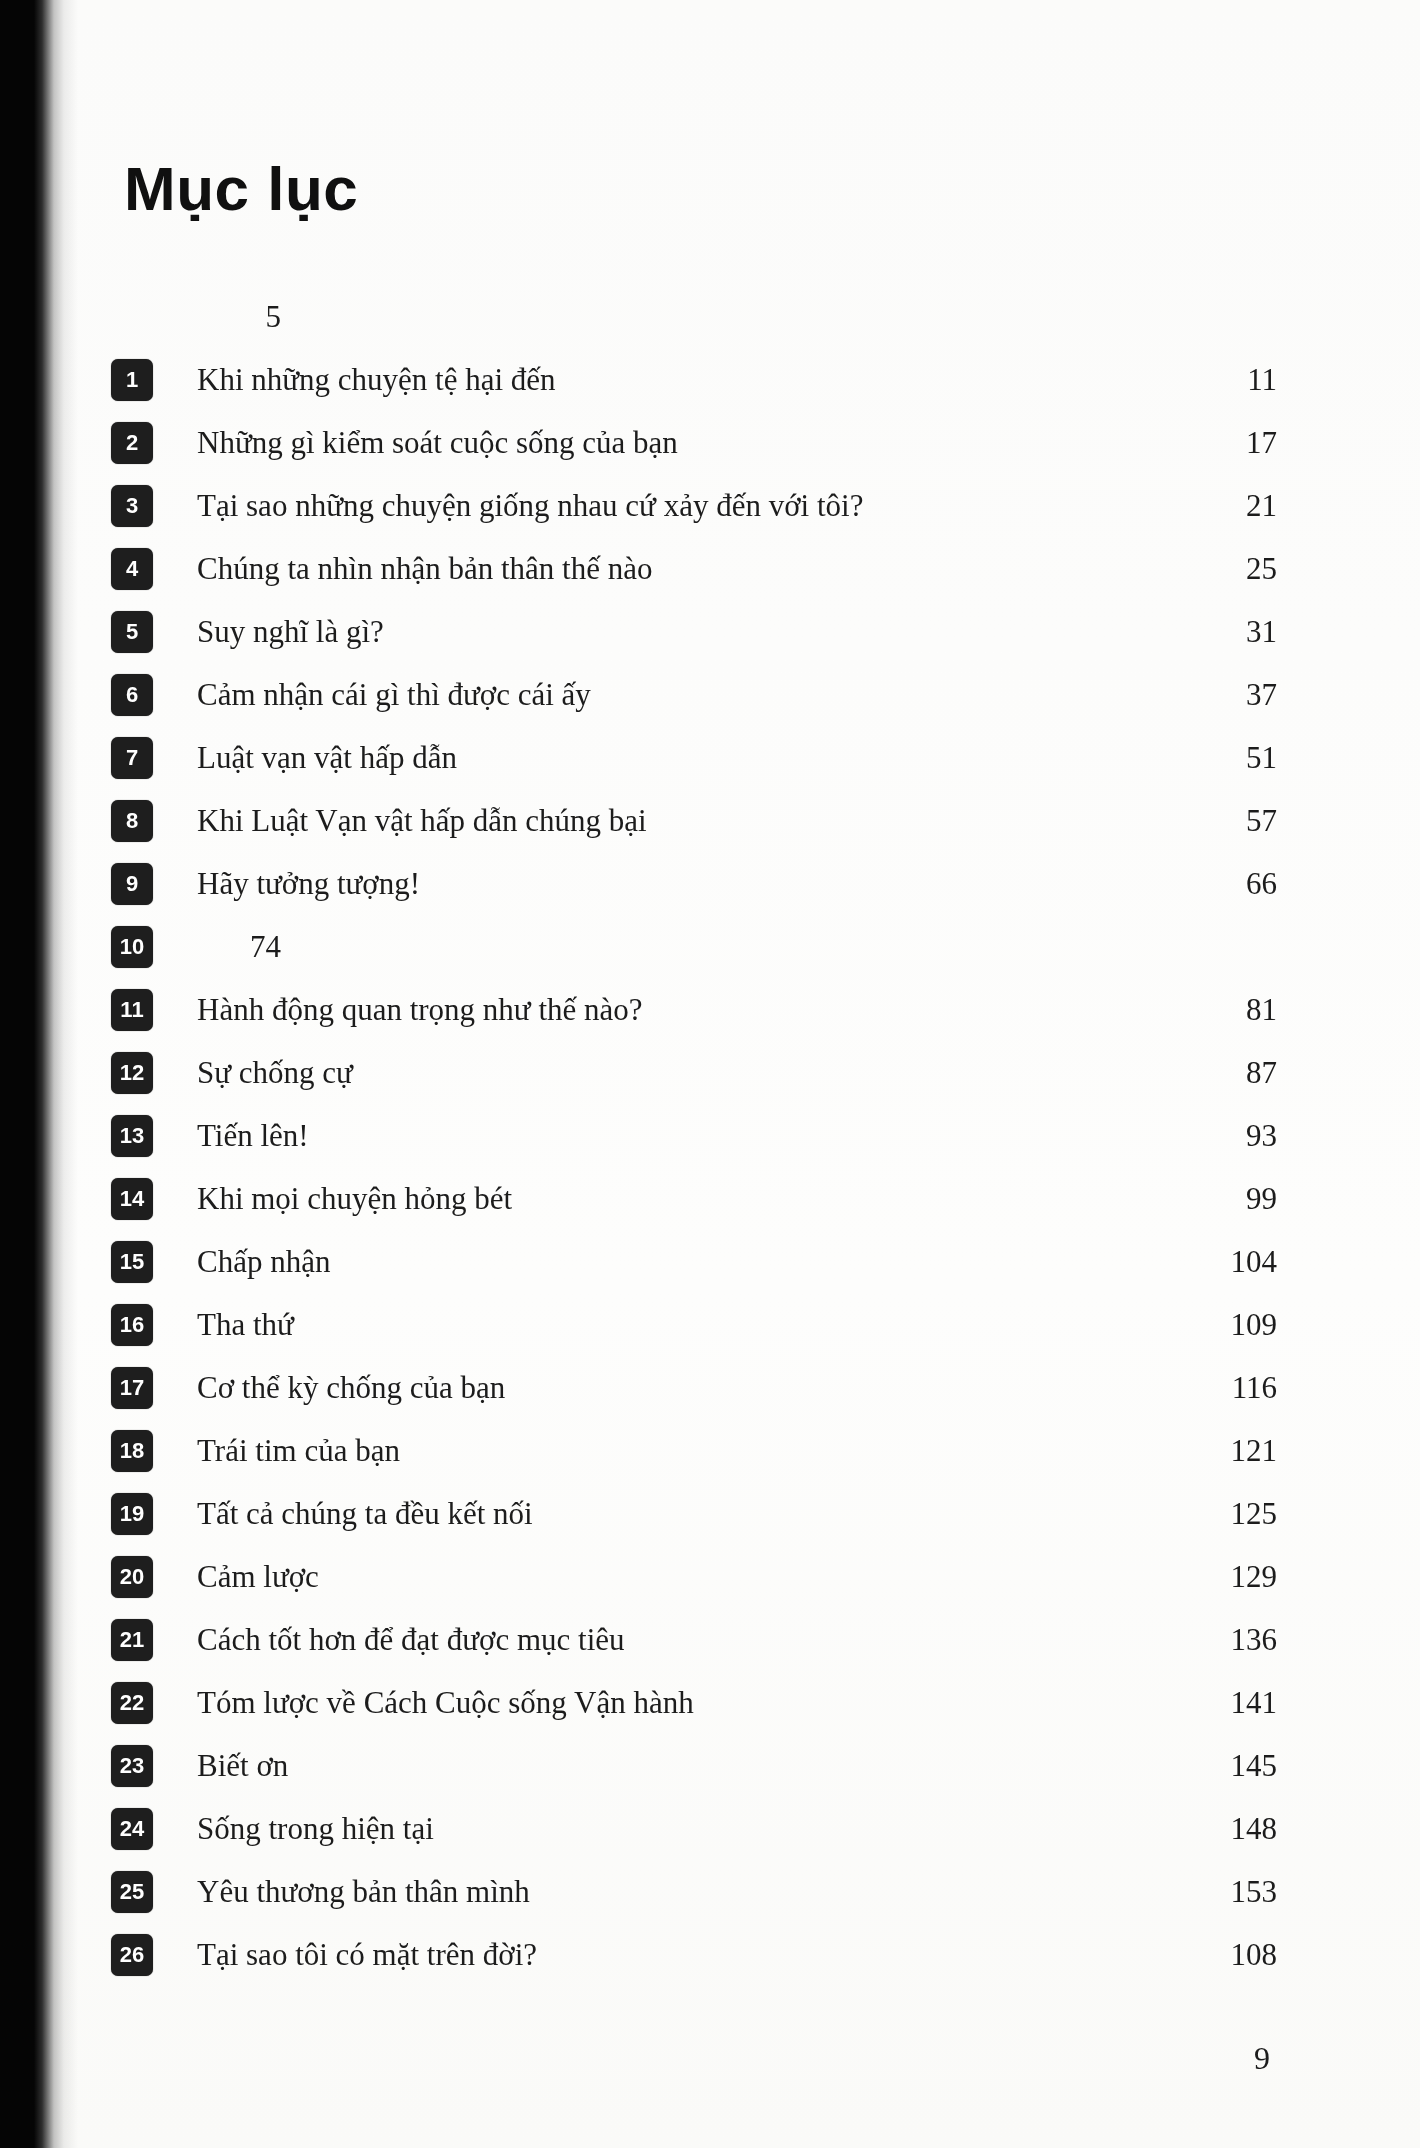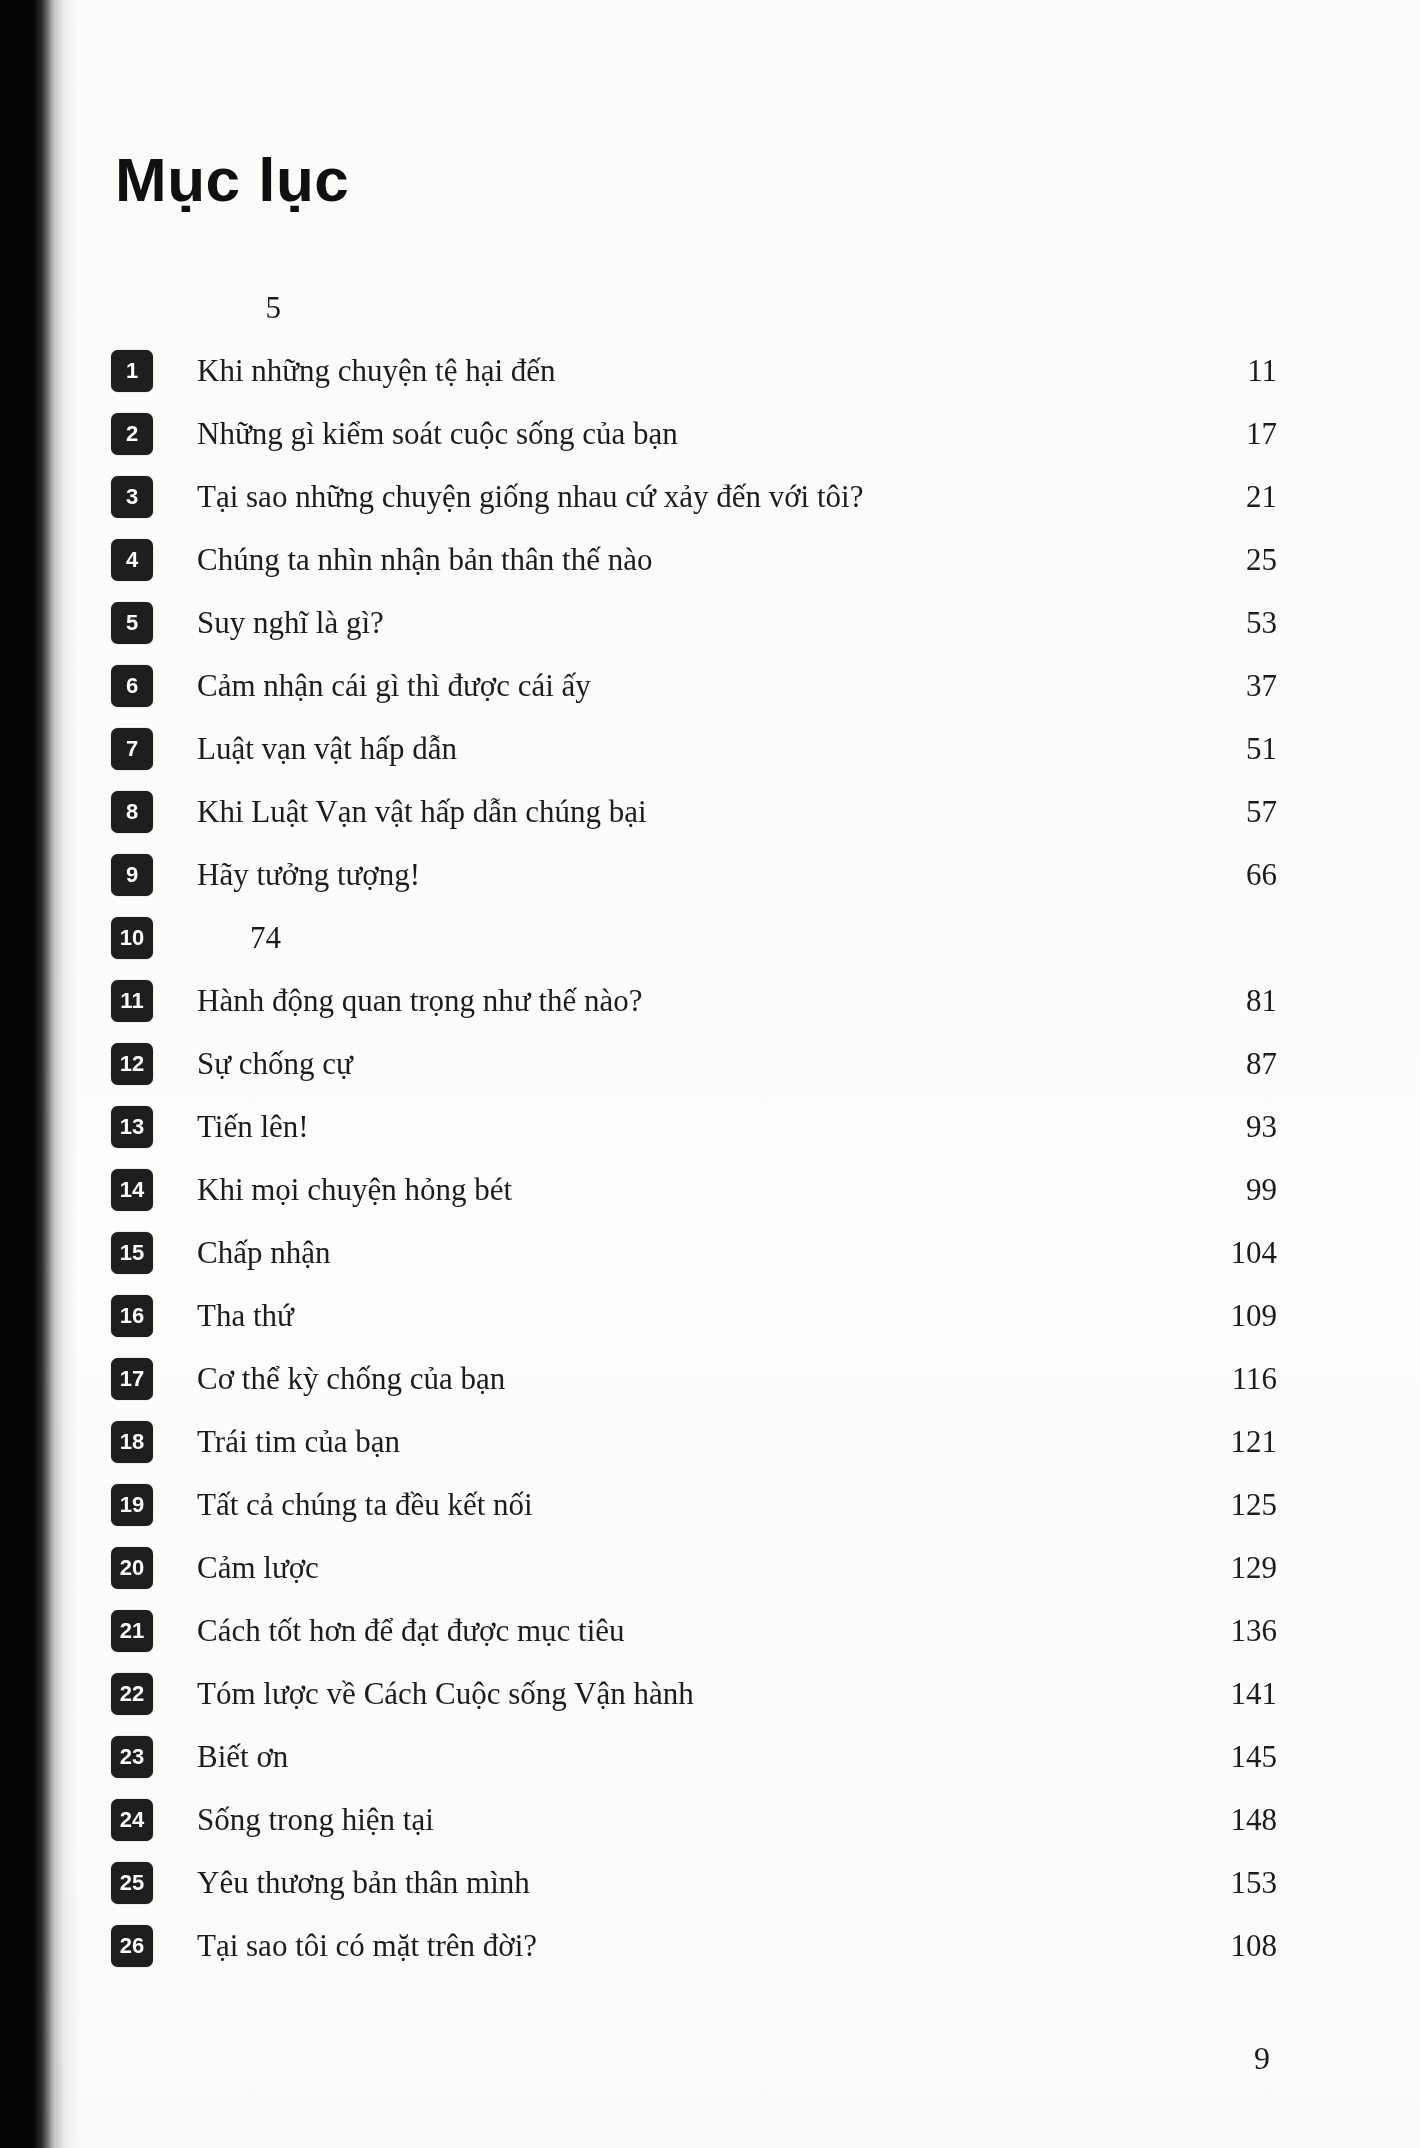--- a/index.html
+++ b/index.html
@@ -26,21 +26,21 @@
       rgba(90,90,90,0.35) 54px,
       rgba(120,120,120,0.12) 64px,
       rgba(255,255,255,0) 78px);
     pointer-events: none;
   }
   .content {
     position: relative;
     padding: 140px 143px 0 111px;
   }
   h1.title {
-    margin: 4px;
+    margin: 13px;
     font-family: "Liberation Sans", sans-serif;
     font-weight: 800;
     font-size: 62px;
     line-height: 72px;
     letter-spacing: 0.5px;
     color: #101010;
   }
   .toc {
     margin-top: 60px;
   }
@@ -125,21 +125,21 @@
 
   <div class="row">
     <span class="numbox">4</span>
     <span class="chapter-title">Chúng ta nhìn nhận bản thân thế nào</span>
     <span class="pagenum">25</span>
   </div>
 
   <div class="row">
     <span class="numbox">5</span>
     <span class="chapter-title">Suy nghĩ là gì?</span>
-    <span class="pagenum">53</span>
+    <span class="pagenum">31</span>
   </div>
 
   <div class="row">
     <span class="numbox">6</span>
     <span class="chapter-title">Cảm nhận cái gì thì được cái ấy</span>
     <span class="pagenum">37</span>
   </div>
 
   <div class="row">
     <span class="numbox">7</span>

